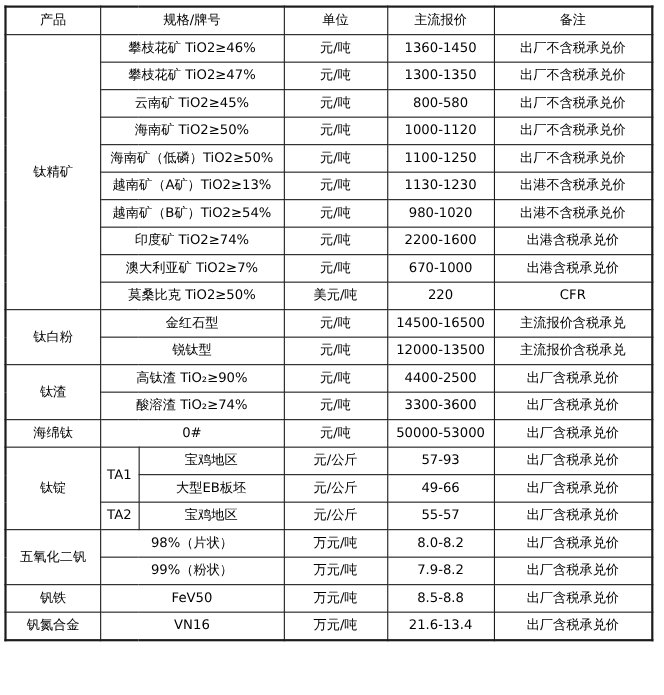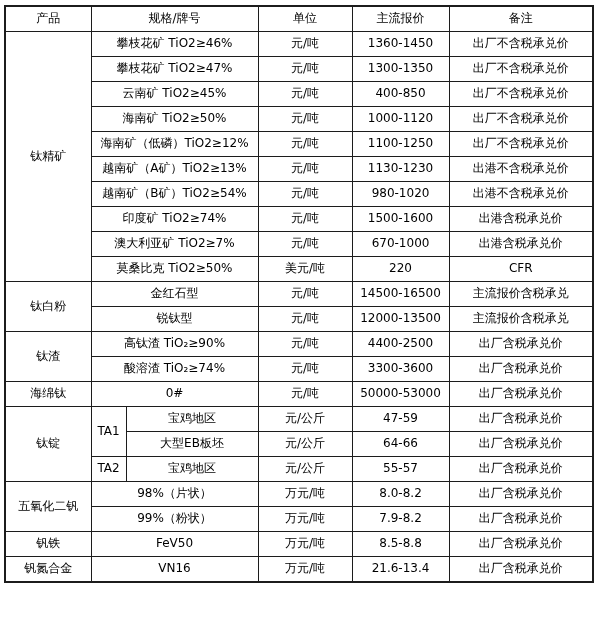--- a/index.html
+++ b/index.html
@@ -74,51 +74,51 @@
         </tr>
         <tr>
           <td colspan="2">攀枝花矿 TiO2≥47%</td>
           <td>元/吨</td>
           <td>1300-1350</td>
           <td>出厂不含税承兑价</td>
         </tr>
         <tr>
           <td colspan="2">云南矿 TiO2≥45%</td>
           <td>元/吨</td>
-          <td>400-850</td>
+          <td>800-580</td>
           <td>出厂不含税承兑价</td>
         </tr>
         <tr>
           <td colspan="2">海南矿 TiO2≥50%</td>
           <td>元/吨</td>
           <td>1000-1120</td>
           <td>出厂不含税承兑价</td>
         </tr>
         <tr>
-          <td colspan="2">海南矿（低磷）TiO2≥12%</td>
+          <td colspan="2">海南矿（低磷）TiO2≥50%</td>
           <td>元/吨</td>
           <td>1100-1250</td>
           <td>出厂不含税承兑价</td>
         </tr>
         <tr>
           <td colspan="2">越南矿（A矿）TiO2≥13%</td>
           <td>元/吨</td>
           <td>1130-1230</td>
           <td>出港不含税承兑价</td>
         </tr>
         <tr>
           <td colspan="2">越南矿（B矿）TiO2≥54%</td>
           <td>元/吨</td>
           <td>980-1020</td>
           <td>出港不含税承兑价</td>
         </tr>
         <tr>
           <td colspan="2">印度矿 TiO2≥74%</td>
           <td>元/吨</td>
-          <td>1500-1600</td>
+          <td>2200-1600</td>
           <td>出港含税承兑价</td>
         </tr>
         <tr>
           <td colspan="2">澳大利亚矿 TiO2≥7%</td>
           <td>元/吨</td>
           <td>670-1000</td>
           <td>出港含税承兑价</td>
         </tr>
         <tr>
           <td colspan="2">莫桑比克 TiO2≥50%</td>
@@ -157,27 +157,27 @@
           <td colspan="2">0#</td>
           <td>元/吨</td>
           <td>50000-53000</td>
           <td>出厂含税承兑价</td>
         </tr>
         <tr>
           <td rowspan="3">钛锭</td>
           <td rowspan="2">TA1</td>
           <td colspan="1">宝鸡地区</td>
           <td>元/公斤</td>
-          <td>47-59</td>
+          <td>57-93</td>
           <td>出厂含税承兑价</td>
         </tr>
         <tr>
           <td colspan="1">大型EB板坯</td>
           <td>元/公斤</td>
-          <td>64-66</td>
+          <td>49-66</td>
           <td>出厂含税承兑价</td>
         </tr>
         <tr>
           <td rowspan="1">TA2</td>
           <td colspan="1">宝鸡地区</td>
           <td>元/公斤</td>
           <td>55-57</td>
           <td>出厂含税承兑价</td>
         </tr>
         <tr>

